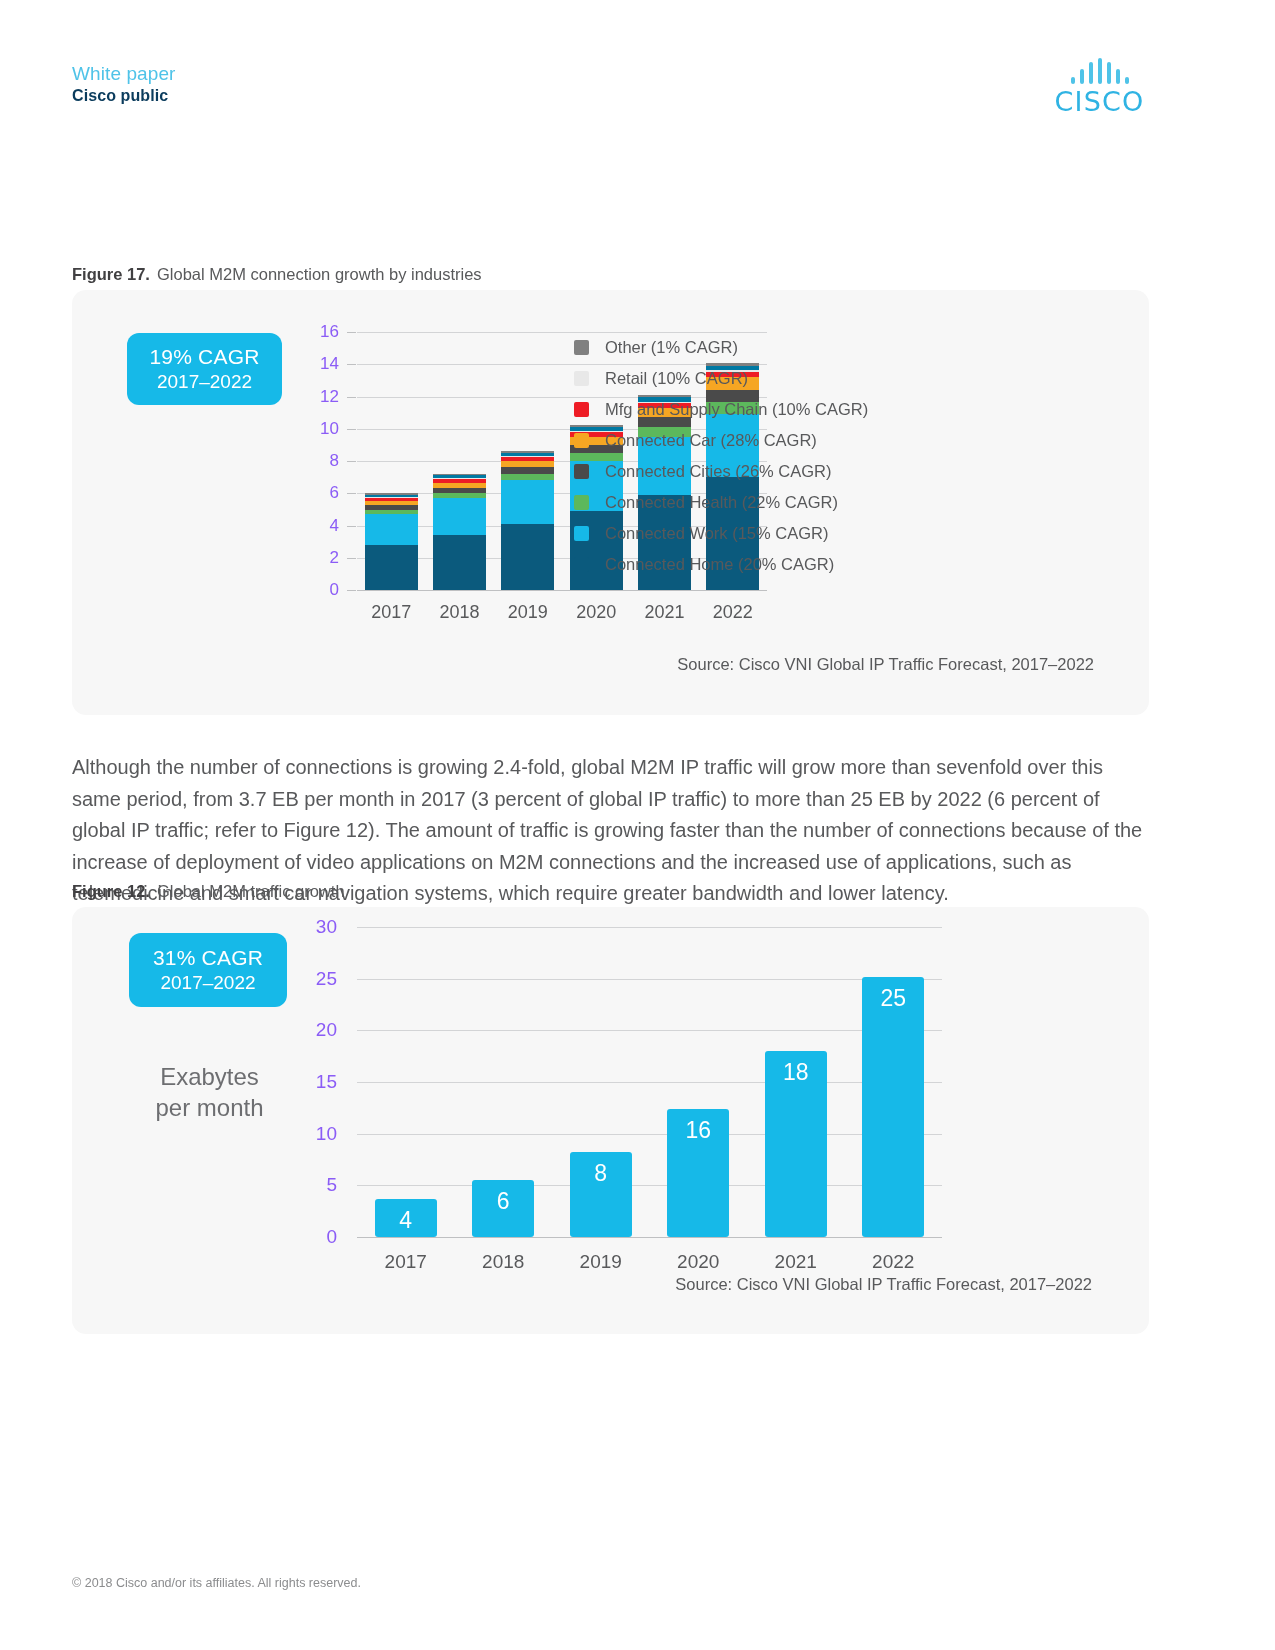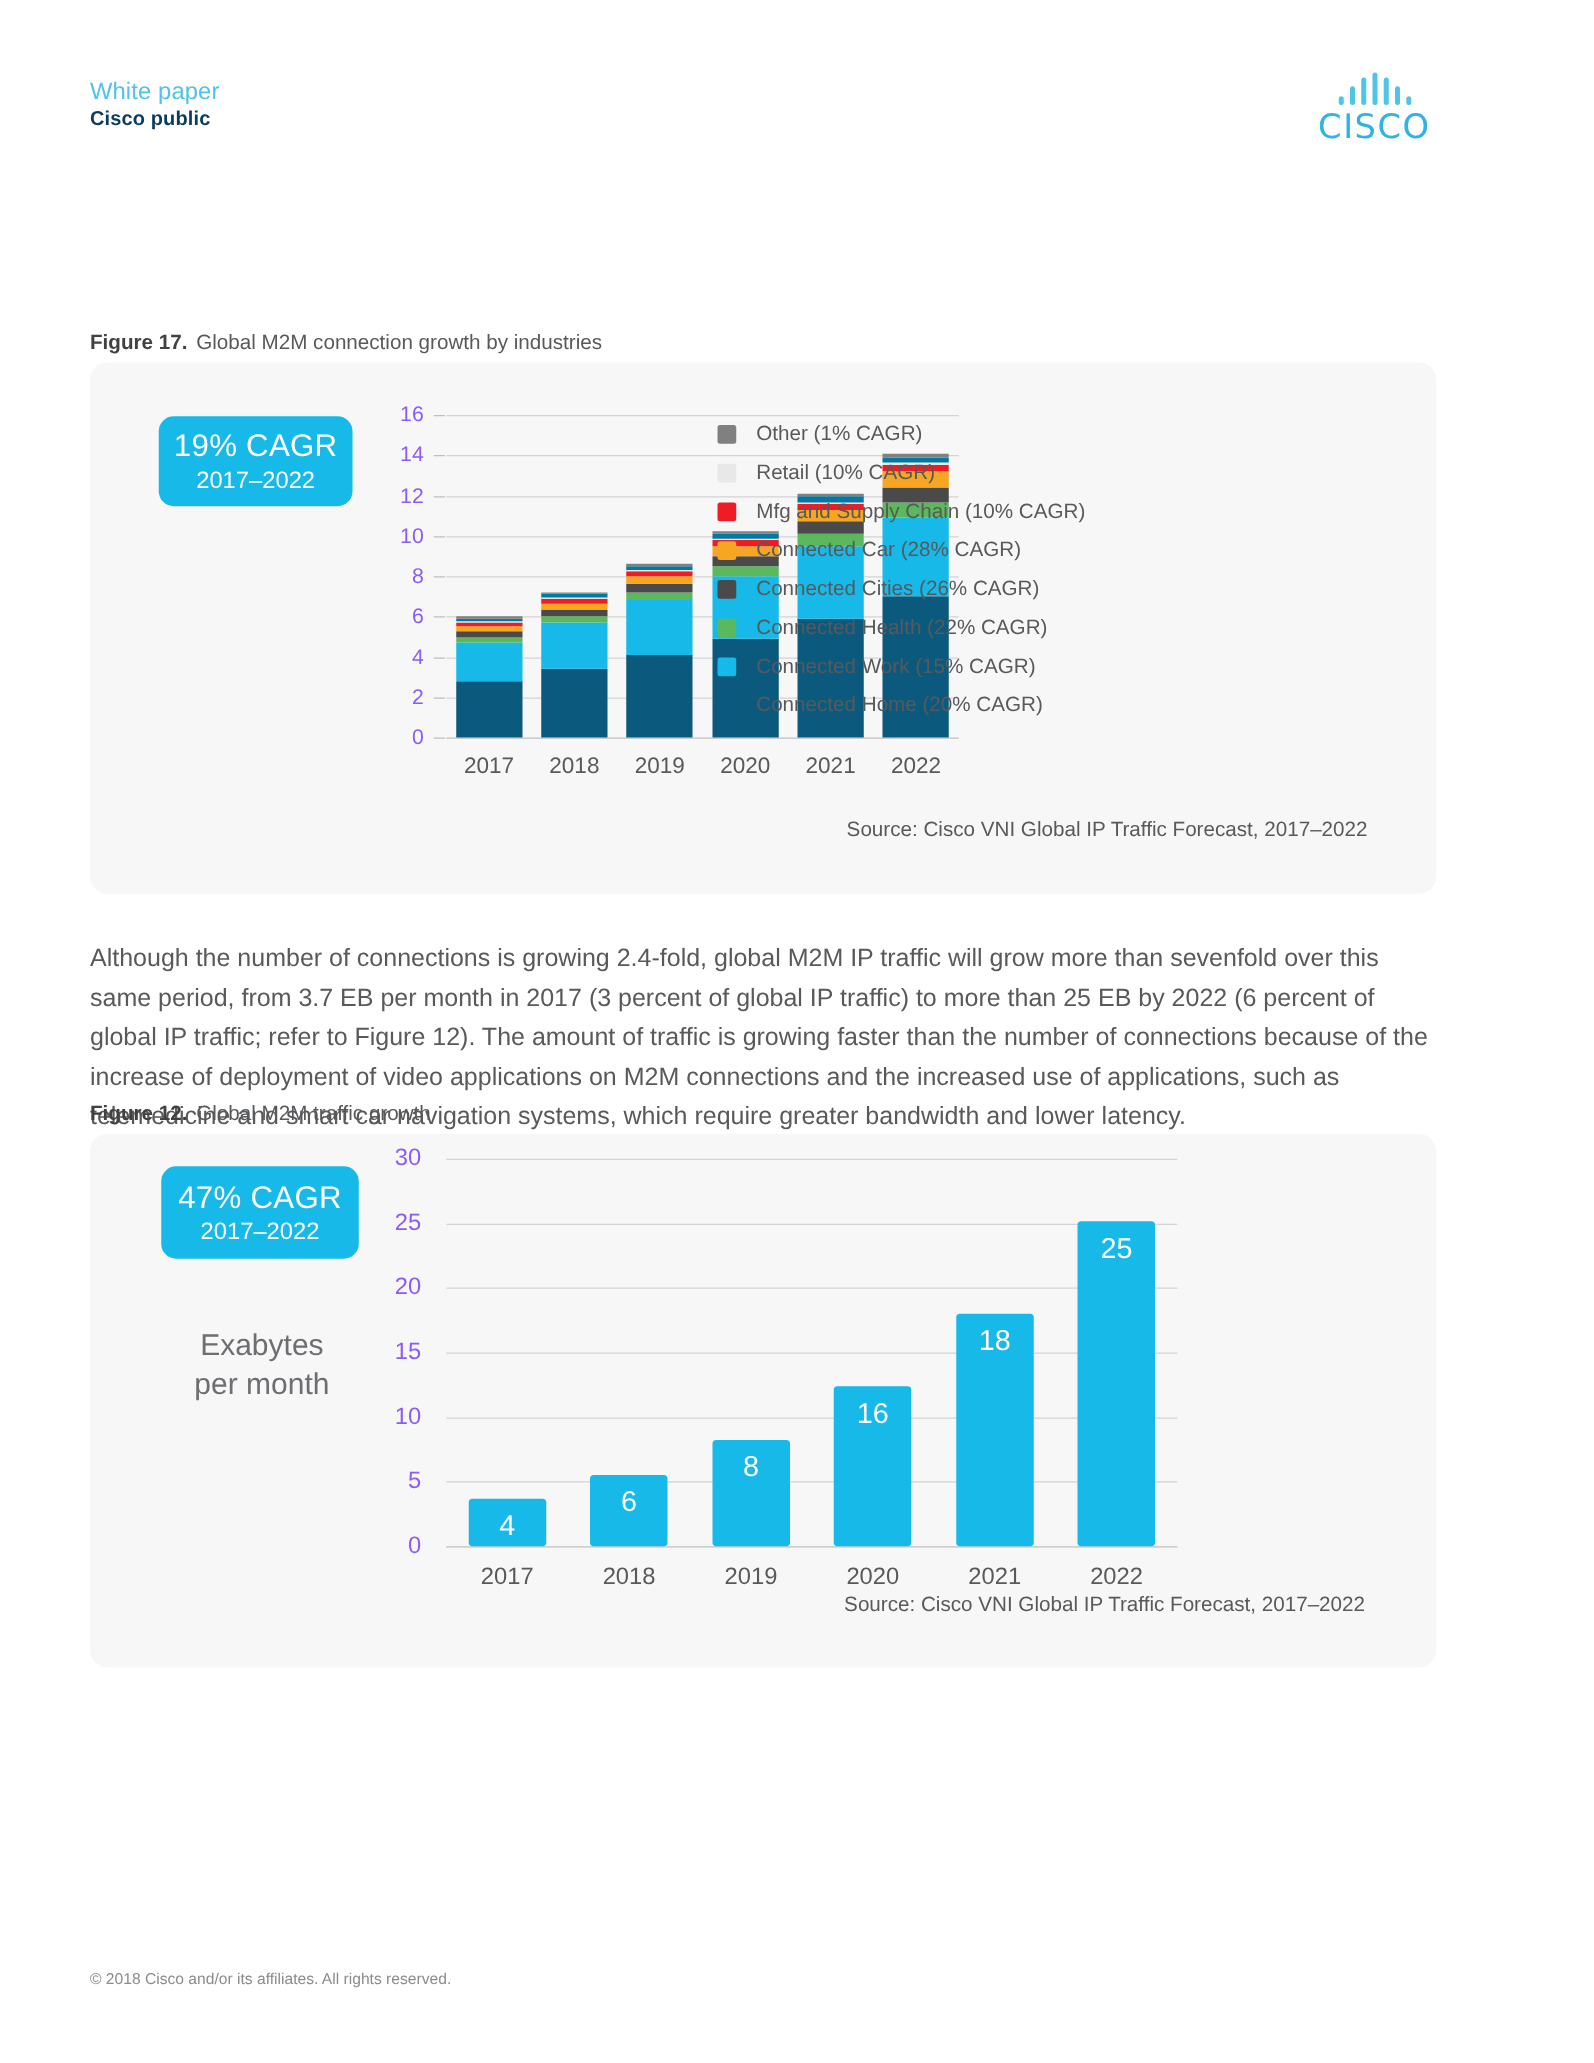--- a/index.html
+++ b/index.html
@@ -33,21 +33,21 @@
   .figcap b{font-weight:700;color:#414042;}
   .figcap span.t{margin-left:7px;}
 
   
   .panel{position:absolute;background:#f7f7f7;border-radius:14px;}
 
   
   .badge{position:absolute;background:#16B9E8;border-radius:12px;
     display:flex;flex-direction:column;align-items:center;justify-content:center;
     color:#ffffff;}
-  .badge .b1{font-size:25px;font-weight:400;letter-spacing:.2px;}
+  .badge .b1{font-size:21px;font-weight:400;letter-spacing:.2px;}
   .badge .b2{font-size:19px;font-weight:400;margin-top:2px;}
 
   .axistitle{position:absolute;text-align:center;font-size:24px;color:#6d6e71;
     line-height:1.28;}
 
   
   .plot{position:absolute;}
   .gridline{position:absolute;left:0;height:1px;background:#d3d4d6;}
   .ylab{position:absolute;right:0;font-size:17px;color:#8b5cf6;
     transform:translateY(-50%);text-align:right;width:34px;}
@@ -253,21 +253,21 @@
 
   <div class="body">Although the number of connections is growing 2.4-fold, global M2M IP traffic will grow more than sevenfold over this same period, from 3.7 EB per month in 2017 (3 percent of global IP traffic) to more than 25 EB by 2022 (6 percent of global IP traffic; refer to Figure 12). The amount of traffic is growing faster than the number of connections because of the increase of deployment of video applications on M2M connections and the increased use of applications, such as telemedicine and smart car navigation systems, which require greater bandwidth and lower latency.</div>
 
   <div class="figcap" style="left:72px;top:882px;">
     <b>Figure 12.</b><span class="t">Global M2M traffic growth</span>
   </div>
 
   <div class="panel" style="left:72px;top:907px;width:1077px;height:427px;">
 
     <div class="badge" style="left:57px;top:26px;width:158px;height:74px;">
-      <div class="b1">47% CAGR</div>
+      <div class="b1">31% CAGR</div>
       <div class="b2">2017–2022</div>
     </div>
 
     <div class="axistitle" style="left:30px;top:155px;width:215px;">
       Exabytes<br>per month
     </div>
 
     <div class="plot" id="plot12" style="left:285px;top:20px;width:585px;height:310px;">
         <div class="ylab" style="top: 310px; right: 605px; font-size: 19px;">0</div>
         <div class="gridline" style="top: 258.333px; width: 585px;"></div>

